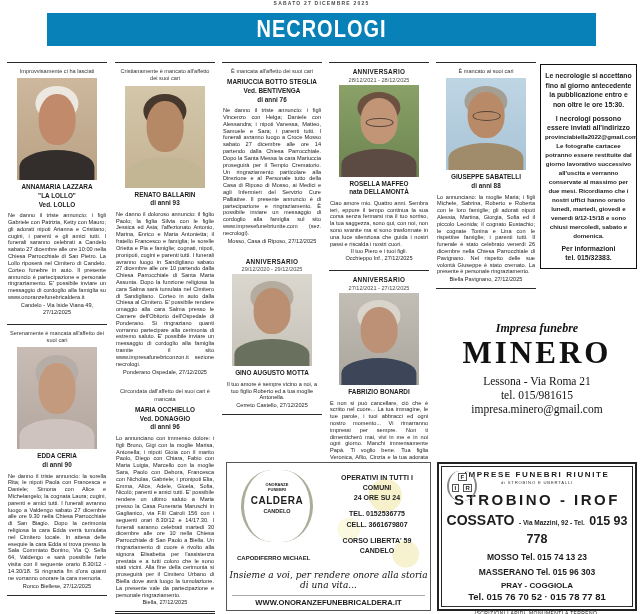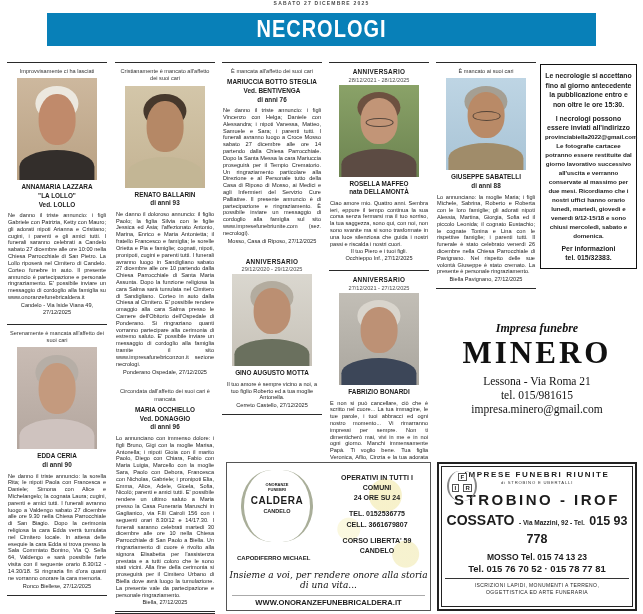--- a/index.html
+++ b/index.html
@@ -306,18 +306,20 @@
     </div>
     <div class="str-header">IMPRESE FUNEBRI RIUNITE</div>
     <div class="str-sub">di STROBINO E UBERTALLI</div>
     <div class="str-name">STROBINO - IROF</div>
     <div class="str-cossato">
       <span class="str-city">COSSATO</span>
       <span class="str-mid">- Via Mazzini, 92 - Tel.</span>
       <span class="str-telbig">015 93 778</span>
     </div>
     <div class="str-line">MOSSO   Tel. 015 74 13 23</div>
+    <div class="str-line">MASSERANO   Tel. 015 96 303</div>
+    <div class="str-pray">PRAY - COGGIOLA</div>
     <div class="str-praytel">Tel. 015 76 70 52  ·  015 78 77 81</div>
     <div class="str-footer">ISCRIZIONI LAPIDI, MONUMENTI A TERRENO,
 OGGETTISTICA ED ARTE FUNERARIA</div>
   </div>
 
 </div>
 
 </body></html>

